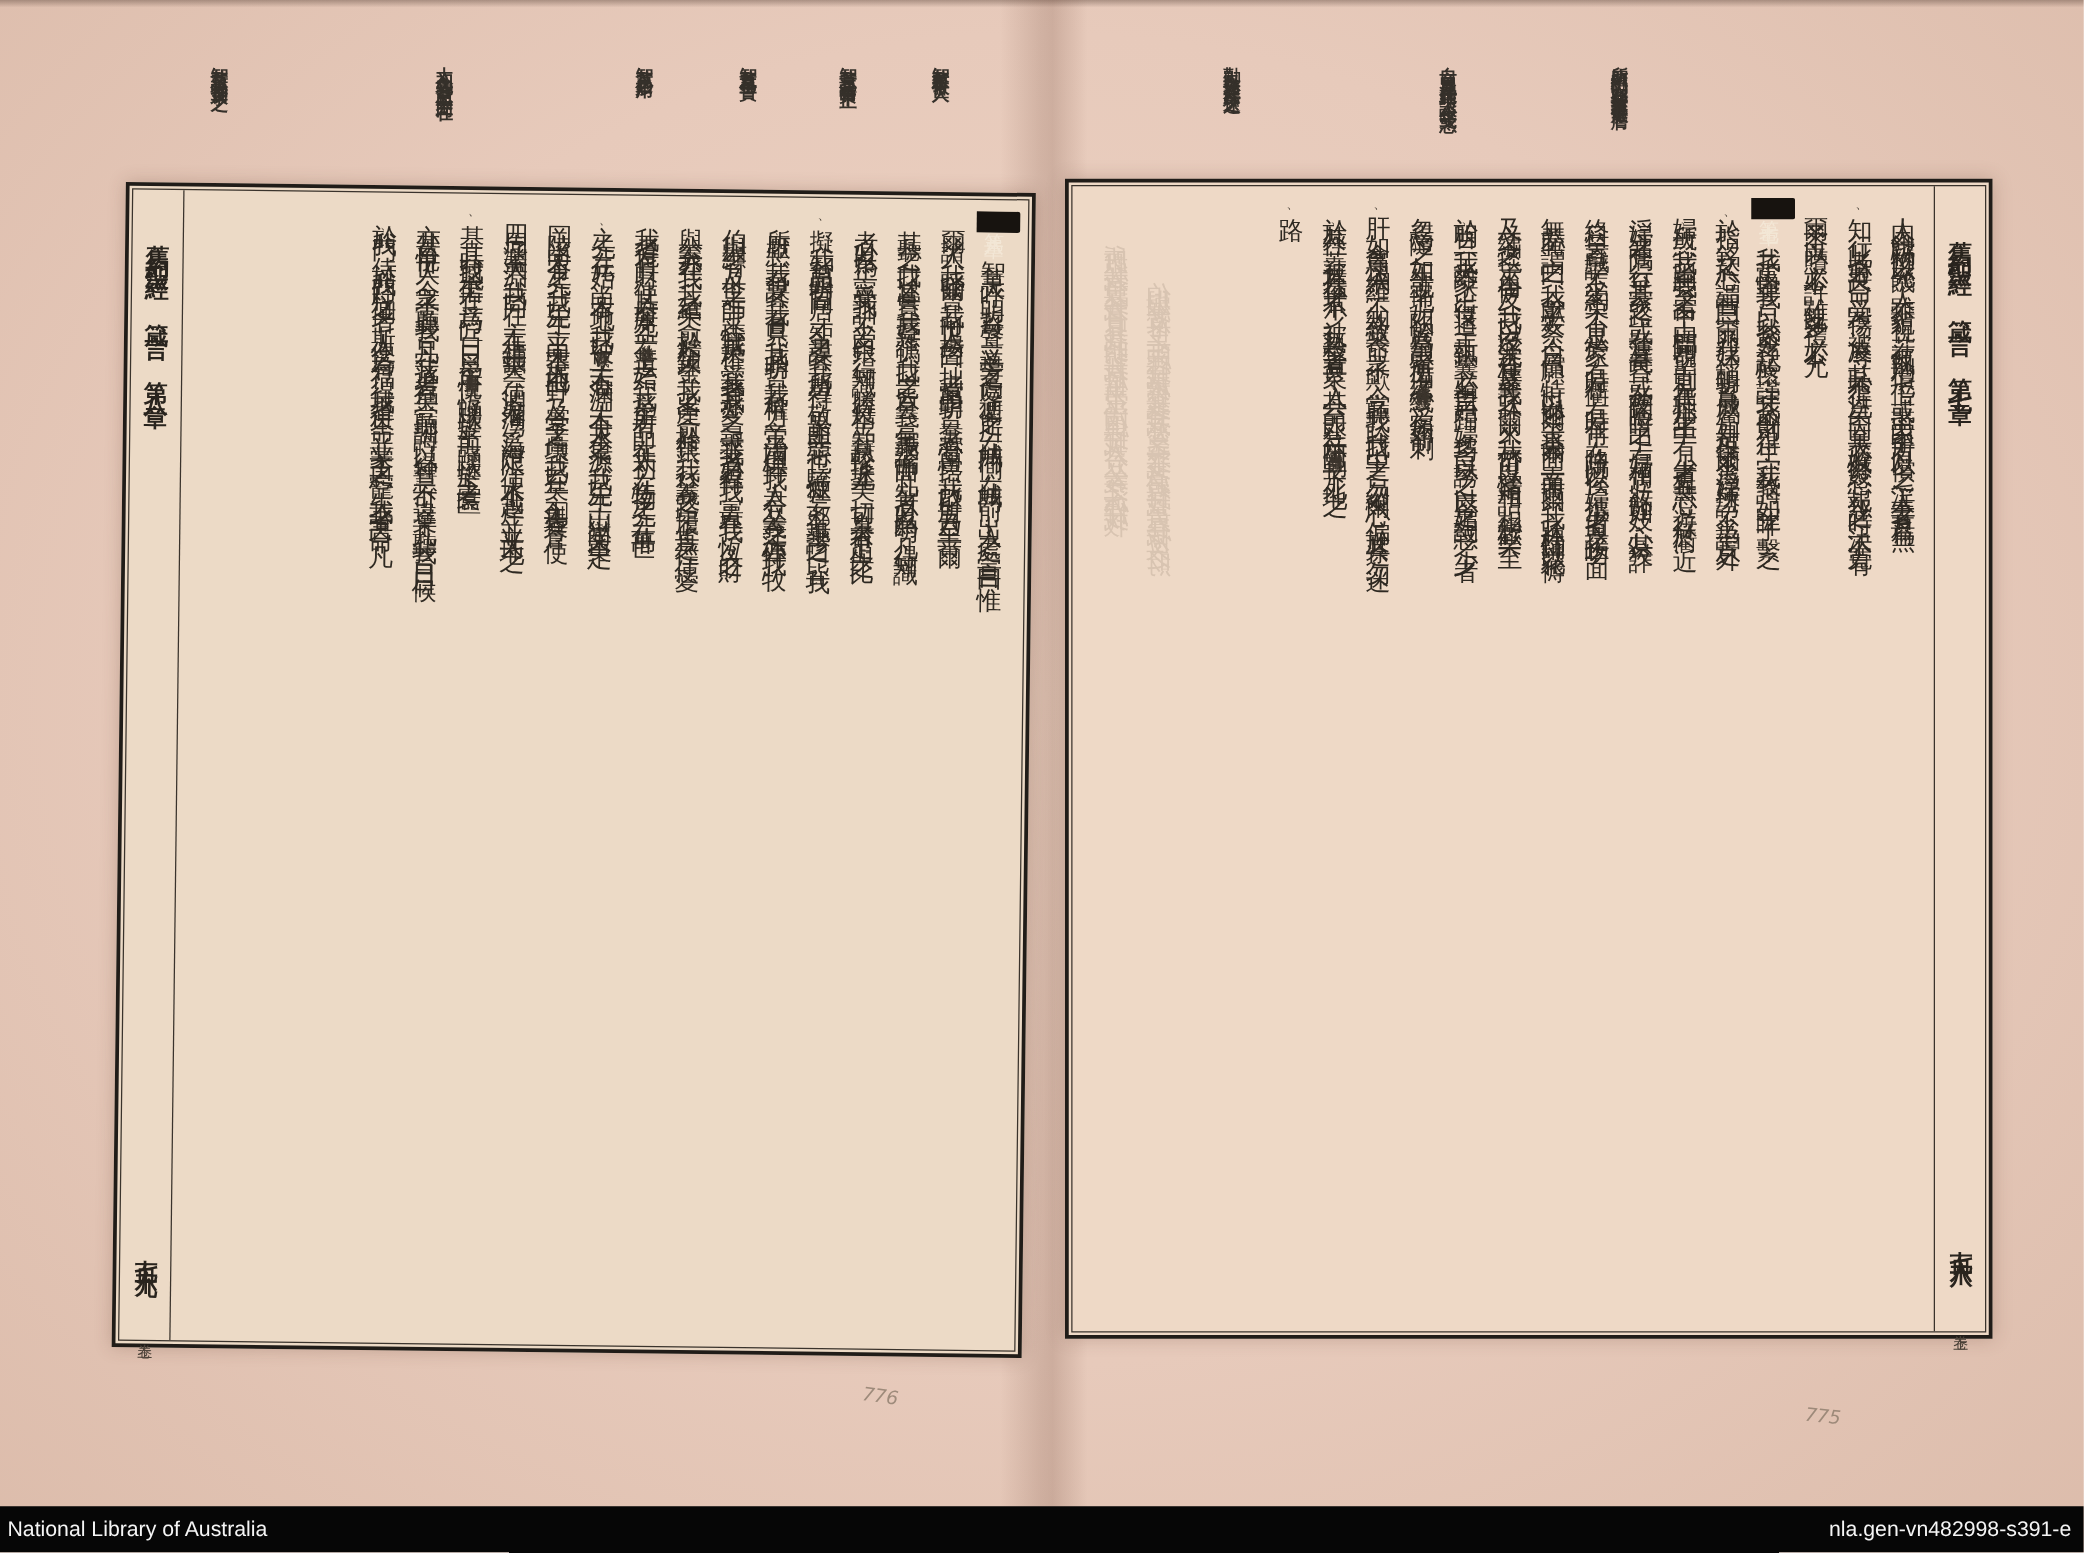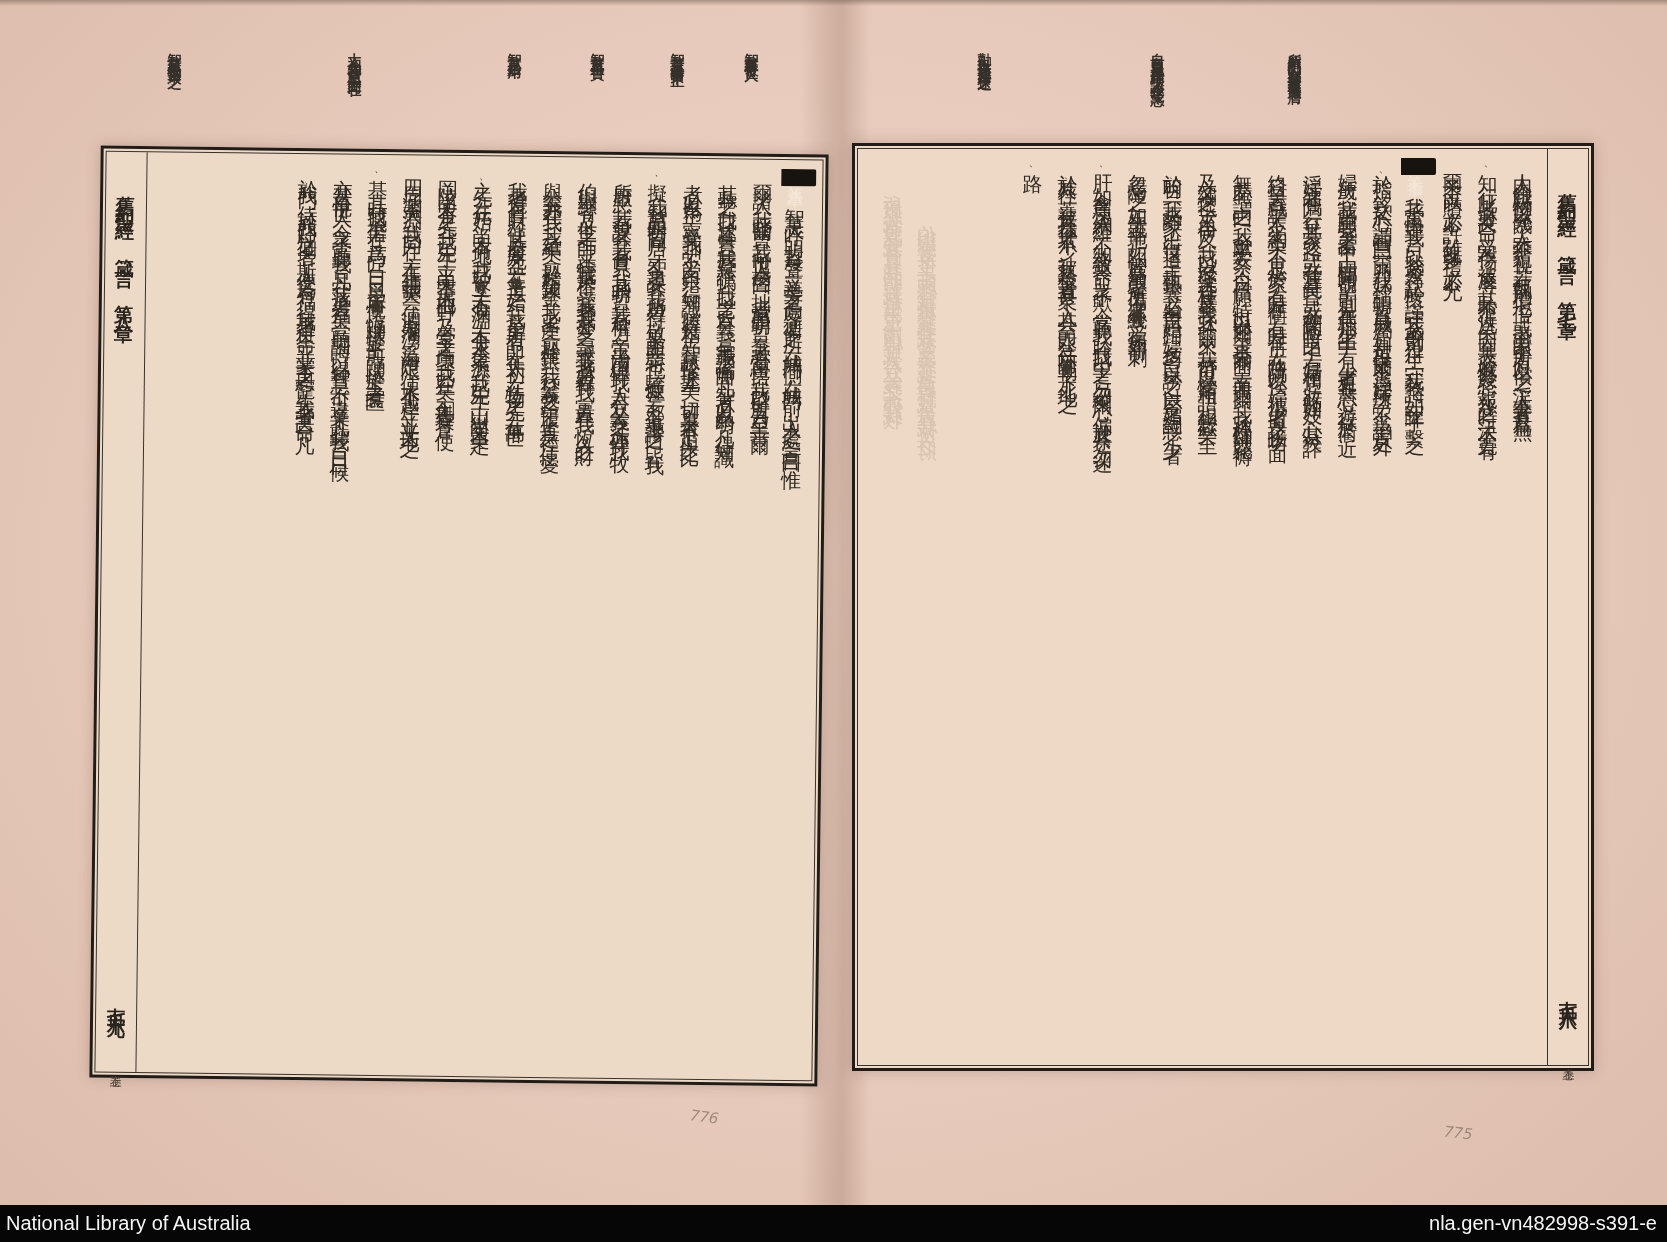--- a/index.html
+++ b/index.html
@@ -87,21 +87,21 @@
 
   
   .pencil{position:absolute;color:#8d7c6c;font-size:15px;font-style:italic;opacity:.8;}
   #pencil-left{left:690px;top:1108px;transform:rotate(8deg);}
   #pencil-right{left:1444px;top:1124px;transform:rotate(6deg);}
 
   
   .caption-bar{
     position:absolute;left:0;bottom:0;width:100%;height:37px;background:#060606;
     display:flex;align-items:center;justify-content:space-between;
-    color:#f5f5f5;font-family:"Liberation Sans",sans-serif;font-size:20px;
+    color:#f5f5f5;font-family:"Liberation Sans",sans-serif;font-size:17px;
     box-sizing:border-box;padding:0 10px 0 6px;
   }
 </style>
 </head>
 <body>
 
 <div class="edge-top"></div>
 <div class="gutter"></div>
 
 <div class="page" id="right-page">

